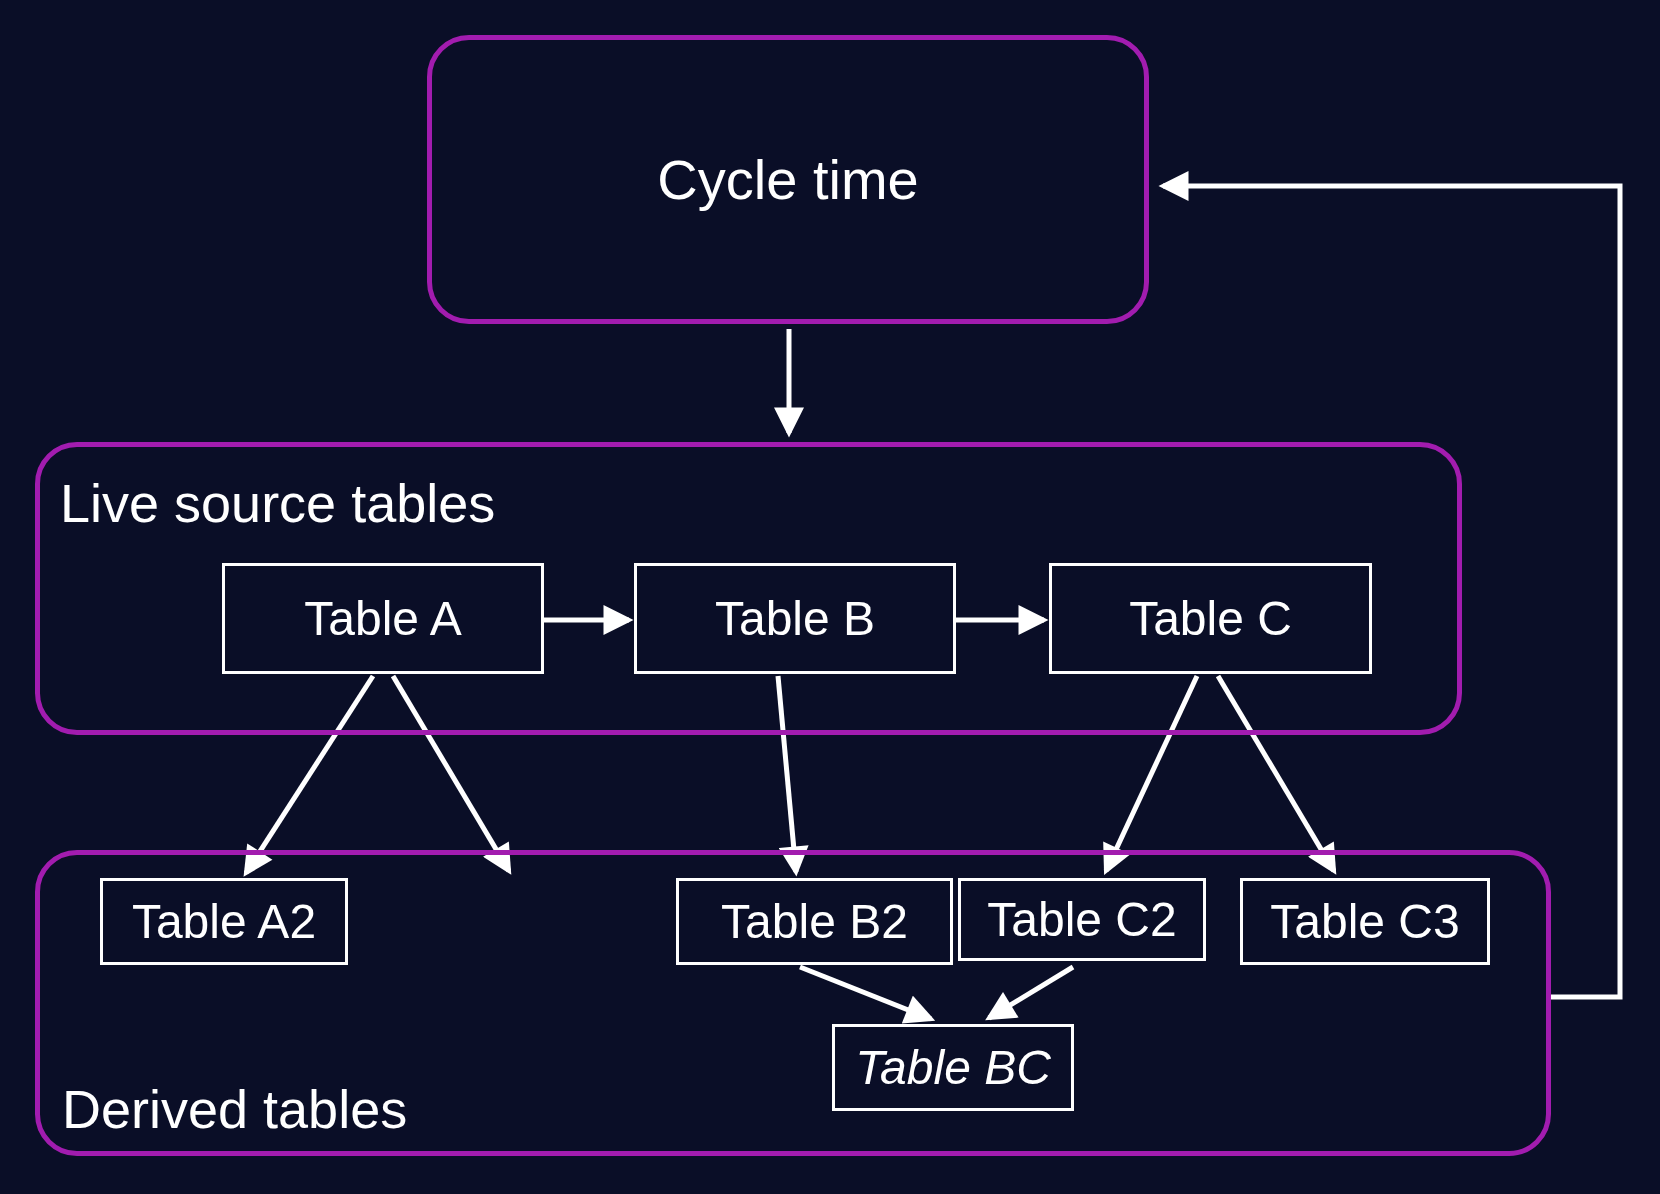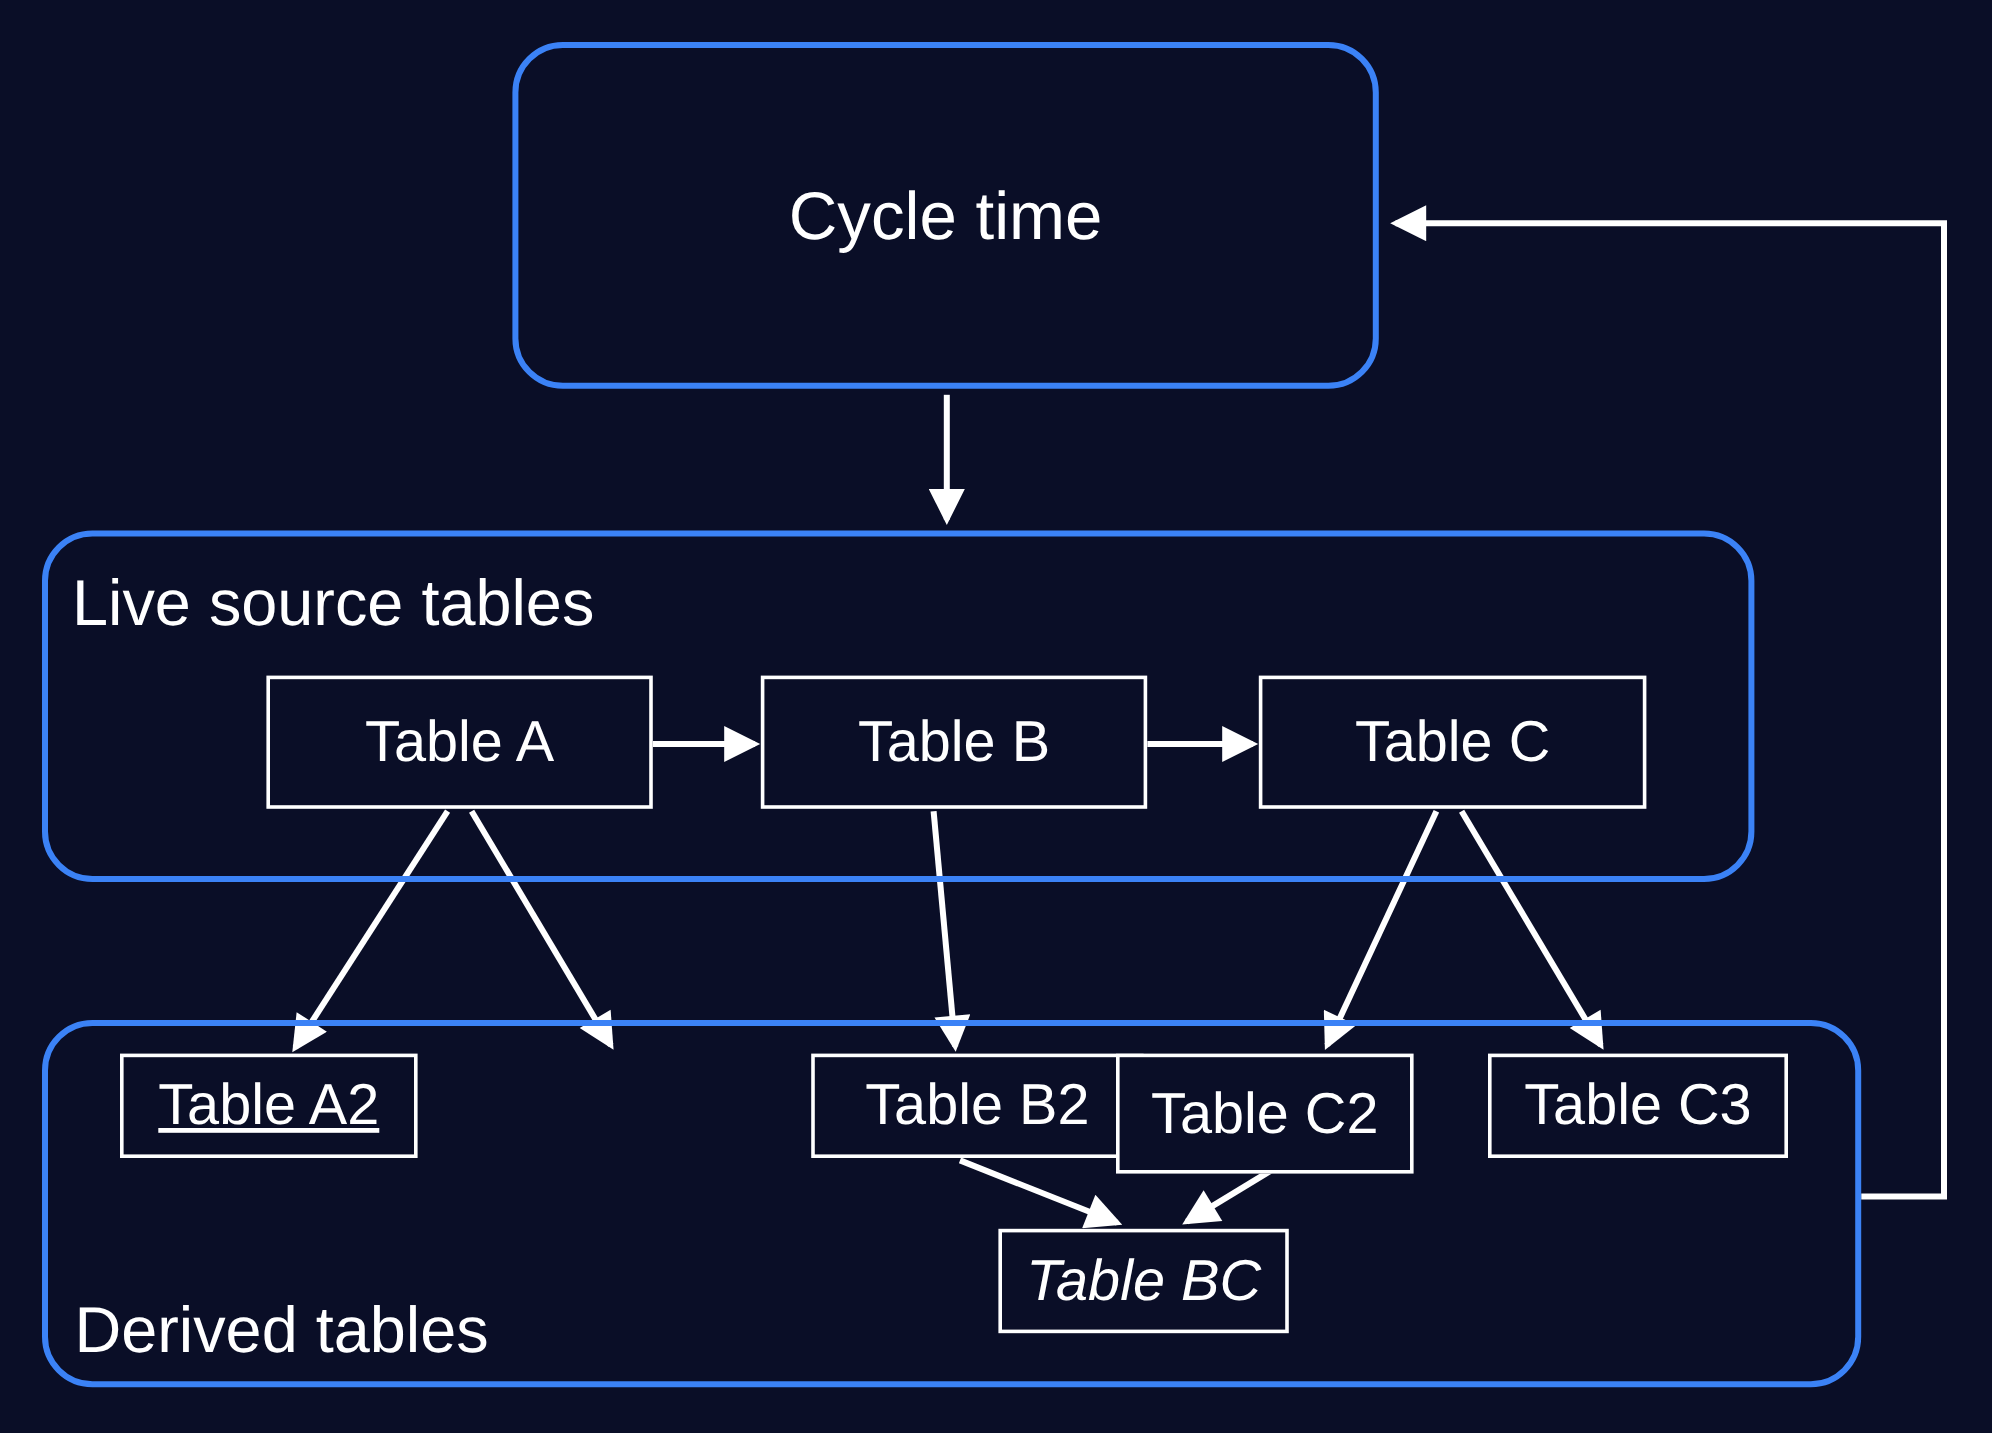--- a/index.html
+++ b/index.html
@@ -17,21 +17,21 @@
     overflow: hidden;
   }
   .stage svg.edges {
     position: absolute;
     left: 0; top: 0;
     width: 1660px; height: 1194px;
     pointer-events: none;
   }
   .rounded-box {
     position: absolute;
-    border: 5px solid #3b82f6;
+    border: 5px solid #a21caf;
     border-radius: 42px;
     box-sizing: border-box;
     background: transparent;
   }
   .node-box {
     position: absolute;
     border: 3px solid #ffffff;
     box-sizing: border-box;
     display: flex;
     align-items: center;
@@ -93,27 +93,27 @@
   <div class="node-box" style="left:634px; top:563px; width:322px; height:111px;">
     <span>Table B</span>
   </div>
   <div class="node-box" style="left:1049px; top:563px; width:323px; height:111px;">
     <span>Table C</span>
   </div>
 
   <div class="rounded-box" style="left:35px; top:850px; width:1516px; height:306px;"></div>
   <div class="group-label" style="left:62px; top:1078px;">Derived tables</div>
 
-  <div class="node-box" style="left:100px; top:878px; width:248px; height:87px;text-decoration:underline;">
+  <div class="node-box" style="left:100px; top:878px; width:248px; height:87px;">
     <span>Table A2</span>
   </div>
   <div class="node-box" style="left:676px; top:878px; width:277px; height:87px;">
     <span>Table B2</span>
   </div>
-  <div class="node-box" style="left:930px; top:878px; width:248px; height:100px;">
+  <div class="node-box" style="left:958px; top:878px; width:248px; height:83px;">
     <span>Table C2</span>
   </div>
   <div class="node-box" style="left:1240px; top:878px; width:250px; height:87px;">
     <span>Table C3</span>
   </div>
 
   <div class="node-box" style="left:832px; top:1024px; width:242px; height:87px;font-style:italic;">
     <span>Table BC</span>
   </div>
 

